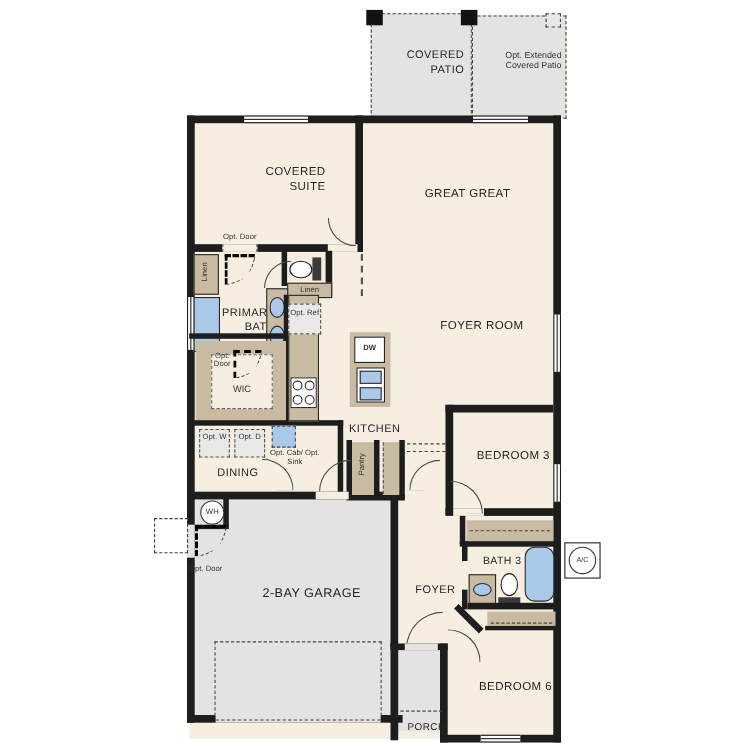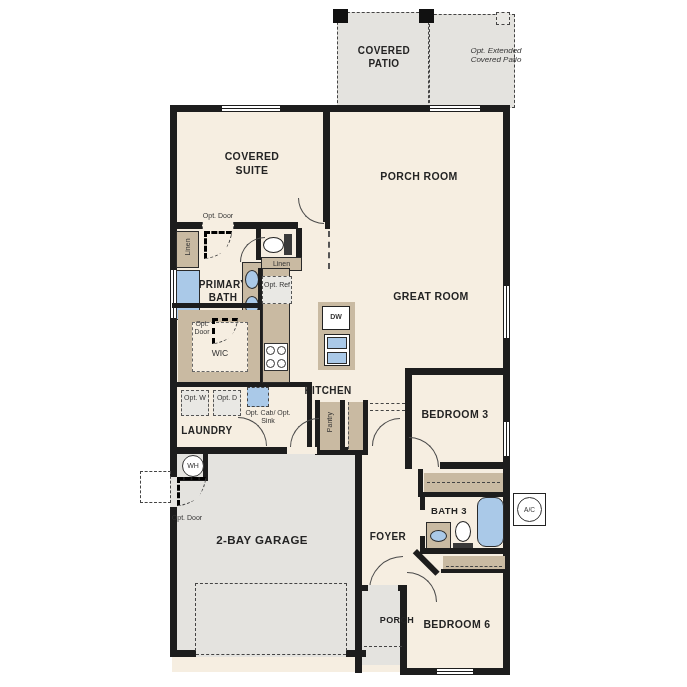--- a/index.html
+++ b/index.html
@@ -16,42 +16,42 @@
   .win-h{position:absolute;background:#fff;border-top:1.2px solid #1d1d1d;border-bottom:1.2px solid #1d1d1d;box-sizing:border-box;}
   .win-h::after{content:"";position:absolute;left:0;right:0;top:45%;border-top:1px solid #1d1d1d;}
   .win-v{position:absolute;background:#fff;border-left:1.2px solid #1d1d1d;border-right:1.2px solid #1d1d1d;box-sizing:border-box;}
   .win-v::after{content:"";position:absolute;top:0;bottom:0;left:45%;border-left:1px solid #1d1d1d;}
   .arc{position:absolute;box-sizing:border-box;background:transparent;}
   .arc-tl{border-top:1.3px solid #4a4a4a;border-left:1.3px solid #4a4a4a;border-top-left-radius:100% 100%;}
   .arc-tr{border-top:1.3px solid #4a4a4a;border-right:1.3px solid #4a4a4a;border-top-right-radius:100% 100%;}
   .arc-bl{border-bottom:1.3px solid #4a4a4a;border-left:1.3px solid #4a4a4a;border-bottom-left-radius:100% 100%;}
   .arc-br{border-bottom:1.3px solid #4a4a4a;border-right:1.3px solid #4a4a4a;border-bottom-right-radius:100% 100%;}
   .dashed.arc-tl,.dashed.arc-tr,.dashed.arc-bl,.dashed.arc-br{border-style:dashed;}
-  .rlabel{position:absolute;font-weight:bold;font-size:10.5px;letter-spacing:.4px;color:#242424;
-          text-align:center;line-height:1.3;}
+  .rlabel{position:absolute;font-weight:normal;font-size:10.5px;letter-spacing:.4px;color:#242424;
+          text-align:right;line-height:1.3;}
   .slabel{position:absolute;font-size:7.5px;color:#333;text-align:center;line-height:1.15;}
   .vtext{display:inline-block;transform:rotate(-90deg);transform-origin:center;white-space:nowrap;}
   .oval{position:absolute;background:#fff;border:1.2px solid #222;border-radius:50%;box-sizing:border-box;}
   .tank{position:absolute;background:#3a3a3a;}
   .circ{position:absolute;border:1px solid #333;border-radius:50%;background:#fff;box-sizing:border-box;}
   .dashline-h{position:absolute;border-top:1.6px dashed #444;}
   .post{position:absolute;background:#111;}
 </style>
 </head>
 <body>
 
 <div class="plan">
 
   <div class="gray" style="left:337px;top:12px;width:92px;height:96px;border:1.5px dashed #444;box-sizing:border-box;"></div>
   <div class="dash-out" style="left:429px;top:14px;width:86px;height:94px;background:#e4e3df;"></div>
   <div class="post" style="left:333px;top:9px;width:15px;height:14px;"></div>
   <div class="post" style="left:419px;top:9px;width:15px;height:14px;"></div>
   <div class="dash-out" style="left:496px;top:12px;width:14px;height:13px;background:#e9e8e4;"></div>
   <div class="rlabel" style="left:346px;top:44px;width:76px;font-size:10px;">COVERED PATIO</div>
-  <div class="slabel" style="left:458px;top:46px;width:76px;font-size:8px;font-style:italic;">Opt. Extended Covered Patio</div>
+  <div class="slabel" style="left:447px;top:46px;width:76px;font-size:8px;">Opt. Extended Covered Patio</div>
 
   <div class="floor" style="left:172px;top:108px;width:336px;height:564px;"></div>
   <div class="gray" style="left:177px;top:452px;width:182px;height:202px;"></div>
   <div class="gray" style="left:361px;top:589px;width:44px;height:76px;"></div>
 
   <div class="wall" style="left:170px;top:105px;width:340px;height:7px;"></div>
   <div class="wall" style="left:170px;top:105px;width:7px;height:552px;"></div>
   <div class="wall" style="left:503px;top:105px;width:7px;height:570px;"></div>
   <div class="wall" style="left:170px;top:650px;width:196px;height:7px;"></div>
   <div class="wall" style="left:400px;top:668px;width:110px;height:7px;"></div>
@@ -67,22 +67,22 @@
   <div class="wall" style="left:170px;top:222px;width:160px;height:7px;"></div>
   <div class="rlabel" style="left:208px;top:150px;width:88px;">COVERED SUITE</div>
 
   <div style="left:298px;top:222px;width:27px;height:7px;background:#f6eee1;" class="abs"></div>
   <div class="arc arc-bl" style="left:298px;top:198px;width:26px;height:26px;"></div>
 
   <div style="left:202px;top:222px;width:32px;height:7px;background:#f6eee1;border-left:1px dashed #555;border-right:1px dashed #555;box-sizing:border-box;" class="abs"></div>
   <div class="slabel" style="left:196px;top:212px;width:44px;font-size:7px;">Opt. Door</div>
   <div class="arc arc-br dashed" style="left:204px;top:231px;width:28px;height:28px;"></div>
 
-  <div class="rlabel" style="left:374px;top:170px;width:90px;">PORCH ROOM</div>
-  <div class="rlabel" style="left:386px;top:290px;width:90px;">GREAT ROOM</div>
+  <div class="rlabel" style="left:374px;top:170px;width:90px;">GREAT GREAT</div>
+  <div class="rlabel" style="left:386px;top:290px;width:90px;">FOYER ROOM</div>
   <div class="abs" style="left:328px;top:231px;width:0;height:38px;border-left:2px dashed #555;"></div>
 
   <div class="tan" style="left:176px;top:231px;width:23px;height:37px;"></div>
   <div class="slabel" style="left:176px;top:243px;width:23px;font-size:7px;"><span class="vtext">Linen</span></div>
   <div class="wall" style="left:256px;top:228px;width:5px;height:32px;"></div>
   <div class="wall" style="left:296px;top:228px;width:6px;height:42px;"></div>
   <div class="oval" style="left:263px;top:237px;width:21px;height:16px;"></div>
   <div class="tank" style="left:284px;top:234px;width:8px;height:21px;"></div>
   <div class="arc arc-tl" style="left:240px;top:237px;width:25px;height:25px;"></div>
   <div class="tan" style="left:261px;top:257px;width:41px;height:14px;"></div>
@@ -122,21 +122,21 @@
   <div class="blue" style="left:327px;top:352px;width:20px;height:12px;"></div>
   <div class="rlabel" style="left:292px;top:384px;width:72px;font-size:10px;">KITCHEN</div>
 
   <div class="wall" style="left:307px;top:382px;width:5px;height:68px;"></div>
   <div class="dash-box" style="left:181px;top:390px;width:28px;height:26px;"></div>
   <div class="slabel" style="left:182px;top:394px;width:26px;font-size:7px;">Opt. W</div>
   <div class="dash-box" style="left:213px;top:390px;width:28px;height:26px;"></div>
   <div class="slabel" style="left:214px;top:394px;width:26px;font-size:7px;">Opt. D</div>
   <div class="blue" style="left:247px;top:387px;width:22px;height:20px;border:1px dashed #444;"></div>
   <div class="slabel" style="left:240px;top:409px;width:56px;font-size:7px;">Opt. Cab/ Opt. Sink</div>
-  <div class="rlabel" style="left:179px;top:424px;width:56px;font-size:10px;">LAUNDRY</div>
+  <div class="rlabel" style="left:179px;top:424px;width:56px;font-size:10px;">DINING</div>
   <div class="wall" style="left:170px;top:447px;width:193px;height:7px;"></div>
 
   <div class="arc arc-tr" style="left:238px;top:417px;width:29px;height:29px;"></div>
 
   <div class="tan" style="left:320px;top:402px;width:20px;height:52px;border:none;"></div>
   <div class="wall" style="left:315px;top:400px;width:5px;height:54px;"></div>
   <div class="wall" style="left:340px;top:400px;width:5px;height:54px;"></div>
   <div class="slabel" style="left:320px;top:418px;width:20px;font-size:7px;"><span class="vtext">Pantry</span></div>
   <div class="tan" style="left:348px;top:402px;width:15px;height:52px;border:none;border-left:1px dashed #555;"></div>
   <div class="wall" style="left:363px;top:400px;width:5px;height:54px;"></div>
@@ -179,30 +179,30 @@
   <div class="wall" style="left:355px;top:452px;width:7px;height:136px;"></div>
   <div class="wall" style="left:203px;top:452px;width:5px;height:27px;"></div>
   <div class="wall" style="left:177px;top:477px;width:31px;height:4px;"></div>
   <div class="circ" style="left:182px;top:455px;width:22px;height:22px;border-width:1.3px;"></div>
   <div class="slabel" style="left:182px;top:462px;width:22px;font-size:7px;">WH</div>
 
   <div class="abs" style="left:170px;top:477px;width:7px;height:30px;background:#e4e3df;"></div>
   <div class="arc arc-br dashed" style="left:177px;top:477px;width:29px;height:29px;"></div>
   <div class="dash-out" style="left:140px;top:471px;width:31px;height:32px;"></div>
   <div class="slabel" style="left:171px;top:514px;width:32px;font-size:7px;">Opt. Door</div>
-  <div class="rlabel" style="left:216px;top:533px;width:92px;font-size:11.5px;">2-BAY GARAGE</div>
+  <div class="rlabel" style="left:236px;top:533px;width:92px;font-size:11.5px;">2-BAY GARAGE</div>
   <div class="dash-out" style="left:195px;top:583px;width:152px;height:68px;"></div>
   <div class="abs" style="left:196px;top:650px;width:150px;height:7px;background:#e4e3df;"></div>
   <div class="dashline-h" style="left:196px;top:654px;width:150px;"></div>
 
   <div class="wall" style="left:355px;top:585px;width:7px;height:88px;"></div>
   <div class="wall" style="left:355px;top:585px;width:52px;height:6px;"></div>
   <div class="abs" style="left:368px;top:585px;width:30px;height:6px;background:#e4e3df;"></div>
   <div class="wall" style="left:400px;top:585px;width:7px;height:90px;"></div>
-  <div class="rlabel" style="left:361px;top:615px;width:44px;font-size:9px;margin-left:14px;">PORCH</div>
+  <div class="rlabel" style="left:361px;top:656px;width:44px;font-size:9px;">PORCH</div>
   <div class="dashline-h" style="left:364px;top:646px;width:38px;"></div>
   <div class="arc arc-tr" style="left:407px;top:572px;width:30px;height:30px;"></div>
   <div class="rlabel" style="left:412px;top:618px;width:90px;">BEDROOM 6</div>
 
   <div class="abs" style="left:513px;top:493px;width:33px;height:33px;background:#fff;border:1.4px solid #222;box-sizing:border-box;"></div>
   <div class="circ" style="left:517px;top:497px;width:25px;height:25px;"></div>
   <div class="slabel" style="left:517px;top:506px;width:25px;font-size:6.5px;">A/C</div>
 
 </div>
 

